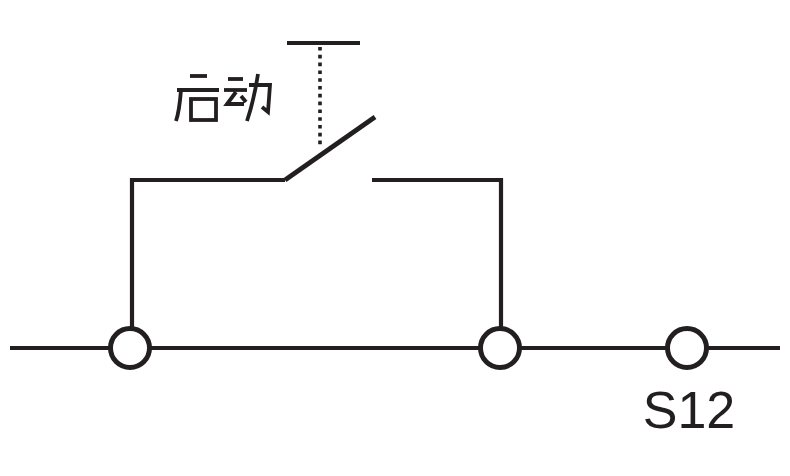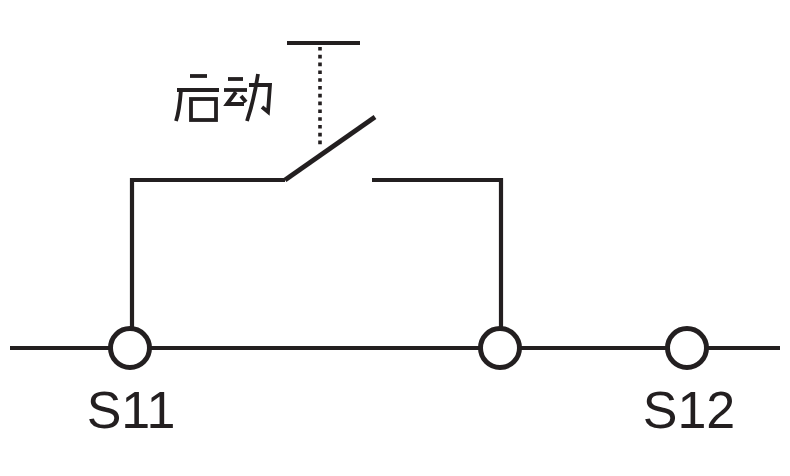--- a/index.html
+++ b/index.html
@@ -83,16 +83,15 @@
         <path class="stroke" d="M236,92 L227,104 L244,104" stroke-width="3.8"></path>
         <path class="stroke" d="M241,96 L246,102" stroke-width="3.8"></path>
         <path class="stroke" d="M249,85 L270,85 L268,112 L262,107" stroke-width="3.8"></path>
         <path class="stroke" d="M258,74 Q254,100 247,121" stroke-width="3.8"></path>
       </g>
     </g>
   </svg>
 
   <span class="hidden-text">启动</span>
 
-  <span class="label" style="left:131px; top:384px;">S11</span>
   <span class="label" style="left:689px; top:384px;text-align:right;">S12</span>
 
 </div>
 
 </body></html>

